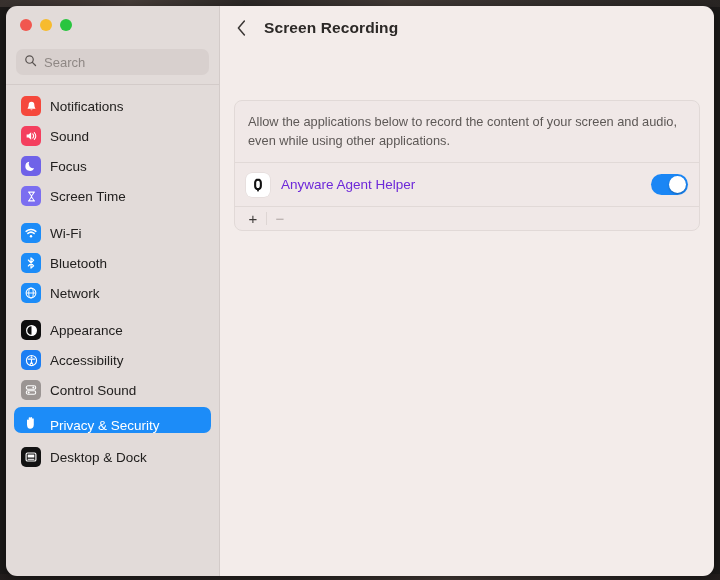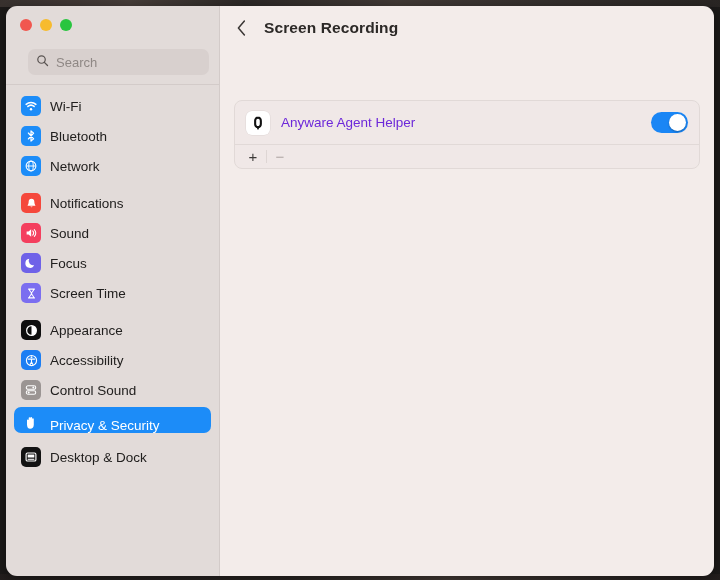--- a/index.html
+++ b/index.html
@@ -57,21 +57,21 @@
     display: flex;
     gap: 8px;
     padding: 13px 0 0 14px;
     height: 36px;
   }
   .light { width: 12px; height: 12px; border-radius: 50%; }
   .light.red { background: #f1574f; }
   .light.yellow { background: #f7bb2e; }
   .light.green { background: #29c53f; }
 
-  .search-wrap { padding: 7px 10px 9px 10px; margin-left: 12px; }
+  .search-wrap { padding: 7px 10px 9px 10px; }
   .search-field {
     height: 26px;
     background: #d8d0ce;
     border-radius: 7px;
     display: flex;
     align-items: center;
     padding: 0 8px;
     gap: 7px;
   }
   .search-field .ph {
@@ -245,51 +245,20 @@
         <span class="ph">Search</span>
       </div>
     </div>
 
     <div class="sidebar-divider"></div>
 
     <div class="sidebar-scroll">
 
       <div class="nav-group">
         <div class="nav-item">
-          <span class="app-icon" style="background:#1c8cf8;">
-            <svg width="14" height="14" viewBox="0 0 16 16">
-              <path d="M2.4 6.1A8.6 8.6 0 0 1 13.6 6.1" fill="none" stroke="#fff" stroke-width="1.7" stroke-linecap="round"></path>
-              <path d="M4.4 8.5A5.6 5.6 0 0 1 11.6 8.5" fill="none" stroke="#fff" stroke-width="1.7" stroke-linecap="round"></path>
-              <circle cx="8" cy="11.6" r="1.4" fill="#fff"></circle>
-            </svg>
-          </span>
-          <span class="label">Wi-Fi</span>
-        </div>
-        <div class="nav-item">
-          <span class="app-icon" style="background:#1c8cf8;">
-            <svg width="14" height="14" viewBox="0 0 16 16">
-              <path d="M5 4.6 11 11.3 8 13.8V2.2l3 2.5L5 11.4" fill="none" stroke="#fff" stroke-width="1.4" stroke-linejoin="round" stroke-linecap="round"></path>
-            </svg>
-          </span>
-          <span class="label">Bluetooth</span>
-        </div>
-        <div class="nav-item">
-          <span class="app-icon" style="background:#1c8cf8;">
-            <svg width="14" height="14" viewBox="0 0 16 16">
-              <circle cx="8" cy="8" r="5.6" fill="none" stroke="#fff" stroke-width="1.2"></circle>
-              <ellipse cx="8" cy="8" rx="2.6" ry="5.6" fill="none" stroke="#fff" stroke-width="1.1"></ellipse>
-              <line x1="2.4" y1="8" x2="13.6" y2="8" stroke="#fff" stroke-width="1.1"></line>
-            </svg>
-          </span>
-          <span class="label">Network</span>
-        </div>
-      </div>
-
-      <div class="nav-group">
-        <div class="nav-item">
           <span class="app-icon" style="background:#f5483c;">
             <svg width="13" height="13" viewBox="0 0 16 16">
               <path d="M8 2.2c-2.2 0-3.5 1.5-3.5 3.6 0 2.6-.8 3.6-1.3 4.2-.2.3 0 .7.4.7h8.8c.4 0 .6-.4.4-.7-.5-.6-1.3-1.6-1.3-4.2 0-2.1-1.3-3.6-3.5-3.6z" fill="#fff"></path>
               <path d="M6.6 11.8a1.5 1.5 0 0 0 2.8 0z" fill="#fff"></path>
             </svg>
           </span>
           <span class="label">Notifications</span>
         </div>
         <div class="nav-item">
           <span class="app-icon" style="background:#f43f5e;">
@@ -310,20 +279,51 @@
           <span class="label">Focus</span>
         </div>
         <div class="nav-item">
           <span class="app-icon" style="background:#7b6ef0;">
             <svg width="13" height="13" viewBox="0 0 16 16">
               <path d="M4.4 2.6h7.2M4.4 13.4h7.2" stroke="#fff" stroke-width="1.5" stroke-linecap="round"></path>
               <path d="M5.2 2.6c0 2.6 2.8 3.6 2.8 5.4 0 1.8-2.8 2.8-2.8 5.4M10.8 2.6c0 2.6-2.8 3.6-2.8 5.4 0 1.8 2.8 2.8 2.8 5.4" fill="none" stroke="#fff" stroke-width="1.3"></path>
             </svg>
           </span>
           <span class="label">Screen Time</span>
+        </div>
+      </div>
+
+      <div class="nav-group">
+        <div class="nav-item">
+          <span class="app-icon" style="background:#1c8cf8;">
+            <svg width="14" height="14" viewBox="0 0 16 16">
+              <path d="M2.4 6.1A8.6 8.6 0 0 1 13.6 6.1" fill="none" stroke="#fff" stroke-width="1.7" stroke-linecap="round"></path>
+              <path d="M4.4 8.5A5.6 5.6 0 0 1 11.6 8.5" fill="none" stroke="#fff" stroke-width="1.7" stroke-linecap="round"></path>
+              <circle cx="8" cy="11.6" r="1.4" fill="#fff"></circle>
+            </svg>
+          </span>
+          <span class="label">Wi-Fi</span>
+        </div>
+        <div class="nav-item">
+          <span class="app-icon" style="background:#1c8cf8;">
+            <svg width="14" height="14" viewBox="0 0 16 16">
+              <path d="M5 4.6 11 11.3 8 13.8V2.2l3 2.5L5 11.4" fill="none" stroke="#fff" stroke-width="1.4" stroke-linejoin="round" stroke-linecap="round"></path>
+            </svg>
+          </span>
+          <span class="label">Bluetooth</span>
+        </div>
+        <div class="nav-item">
+          <span class="app-icon" style="background:#1c8cf8;">
+            <svg width="14" height="14" viewBox="0 0 16 16">
+              <circle cx="8" cy="8" r="5.6" fill="none" stroke="#fff" stroke-width="1.2"></circle>
+              <ellipse cx="8" cy="8" rx="2.6" ry="5.6" fill="none" stroke="#fff" stroke-width="1.1"></ellipse>
+              <line x1="2.4" y1="8" x2="13.6" y2="8" stroke="#fff" stroke-width="1.1"></line>
+            </svg>
+          </span>
+          <span class="label">Network</span>
         </div>
       </div>
 
       <div class="nav-group">
         <div class="nav-item">
           <span class="app-icon" style="background:#0e0e0e;">
             <svg width="15" height="15" viewBox="0 0 16 16">
               <circle cx="8" cy="8" r="5.2" fill="none" stroke="#fff" stroke-width="1.3"></circle>
               <path d="M8 2.8a5.2 5.2 0 0 1 0 10.4z" fill="#fff"></path>
             </svg>
@@ -384,20 +384,21 @@
         <svg width="11" height="18" viewBox="0 0 11 18">
           <path d="M8.4 2 2.4 9l6 7" fill="none" stroke="#3a3634" stroke-width="1.5" stroke-linecap="round" stroke-linejoin="round"></path>
         </svg>
       </div>
       <div class="page-title">Screen Recording</div>
     </div>
 
     <div class="content-body">
       <div class="card">
 
+        <div class="card-desc">Allow the applications below to record the content of your screen and audio, even while using other applications.</div>
 
         <div class="app-row">
           <span class="row-icon">
             <svg width="16" height="16" viewBox="0 0 16 16">
               <path d="M8 1.6c-2.3 0-3.9 1.8-3.9 4.2v3.1c0 2.4 1.6 4.2 3.9 4.2s3.9-1.8 3.9-4.2V5.8c0-2.4-1.6-4.2-3.9-4.2zm0 2.1c1.1 0 1.8.9 1.8 2.1v3.1c0 1.2-.7 2.1-1.8 2.1s-1.8-.9-1.8-2.1V5.8c0-1.2.7-2.1 1.8-2.1z" fill="#111"></path>
               <rect x="7.1" y="11.4" width="1.8" height="3" rx=".55" fill="#111"></rect>
             </svg>
           </span>
           <span class="row-name">Anyware Agent Helper</span>
           <span class="toggle">

